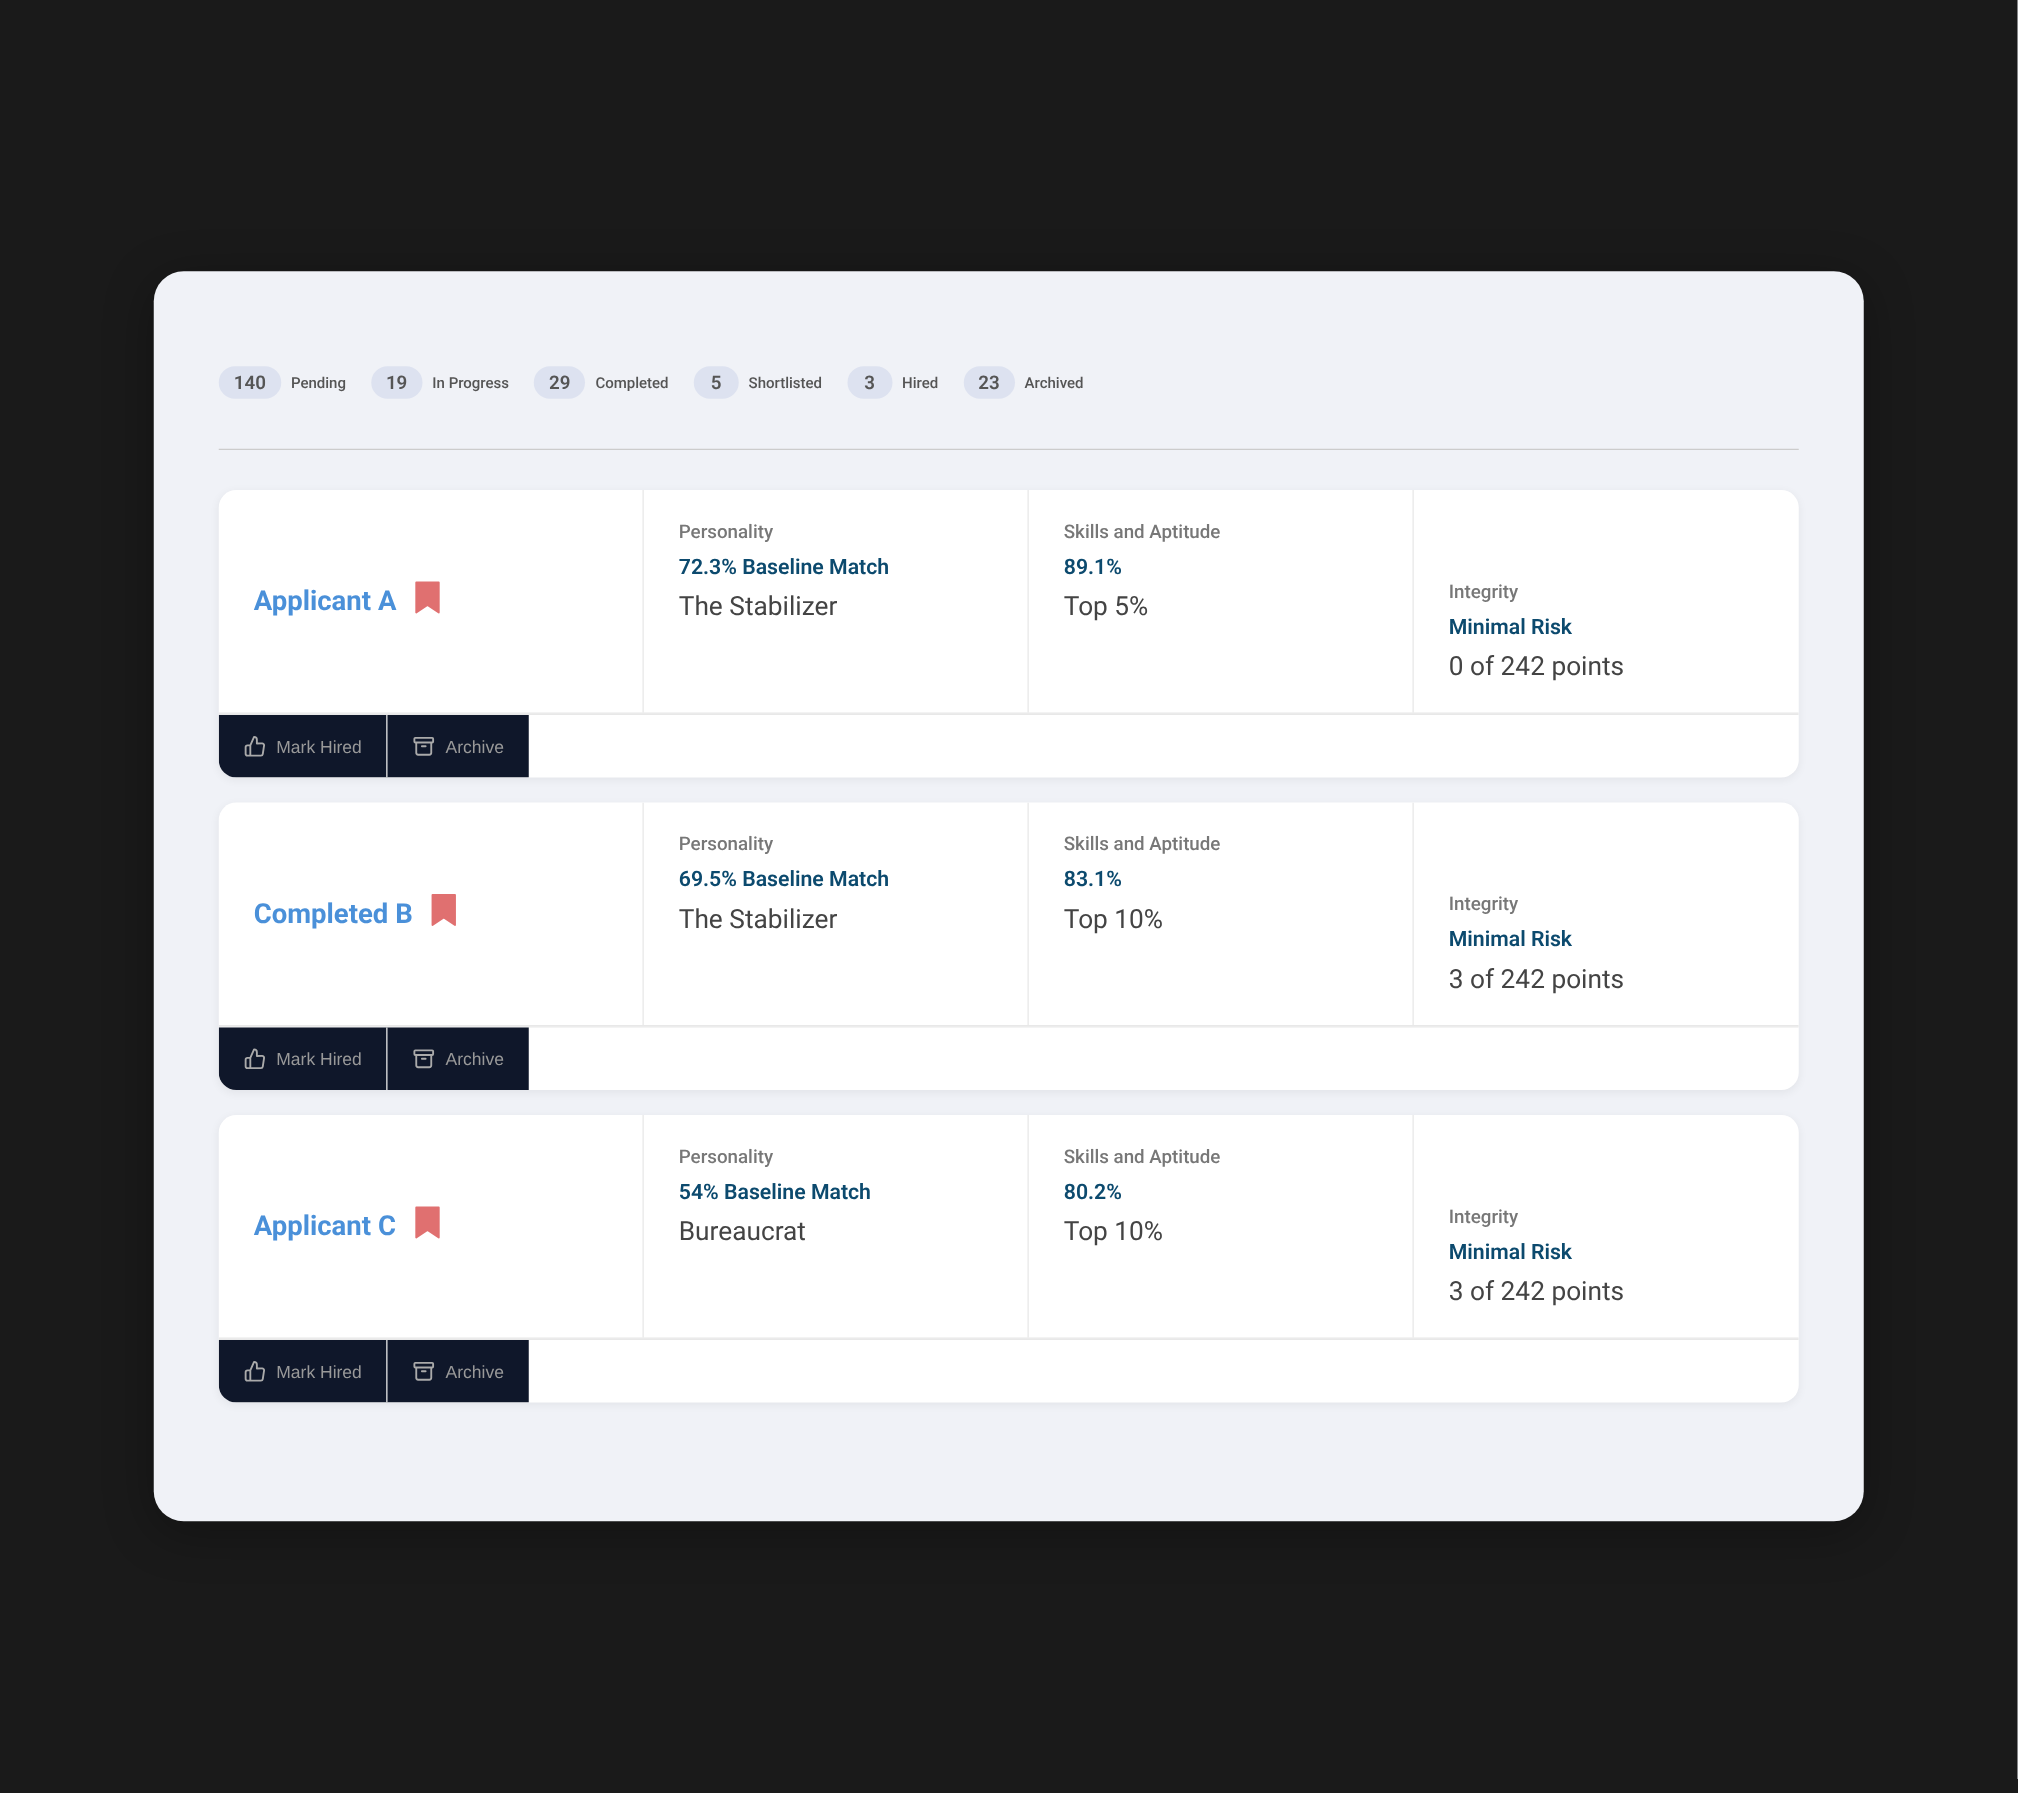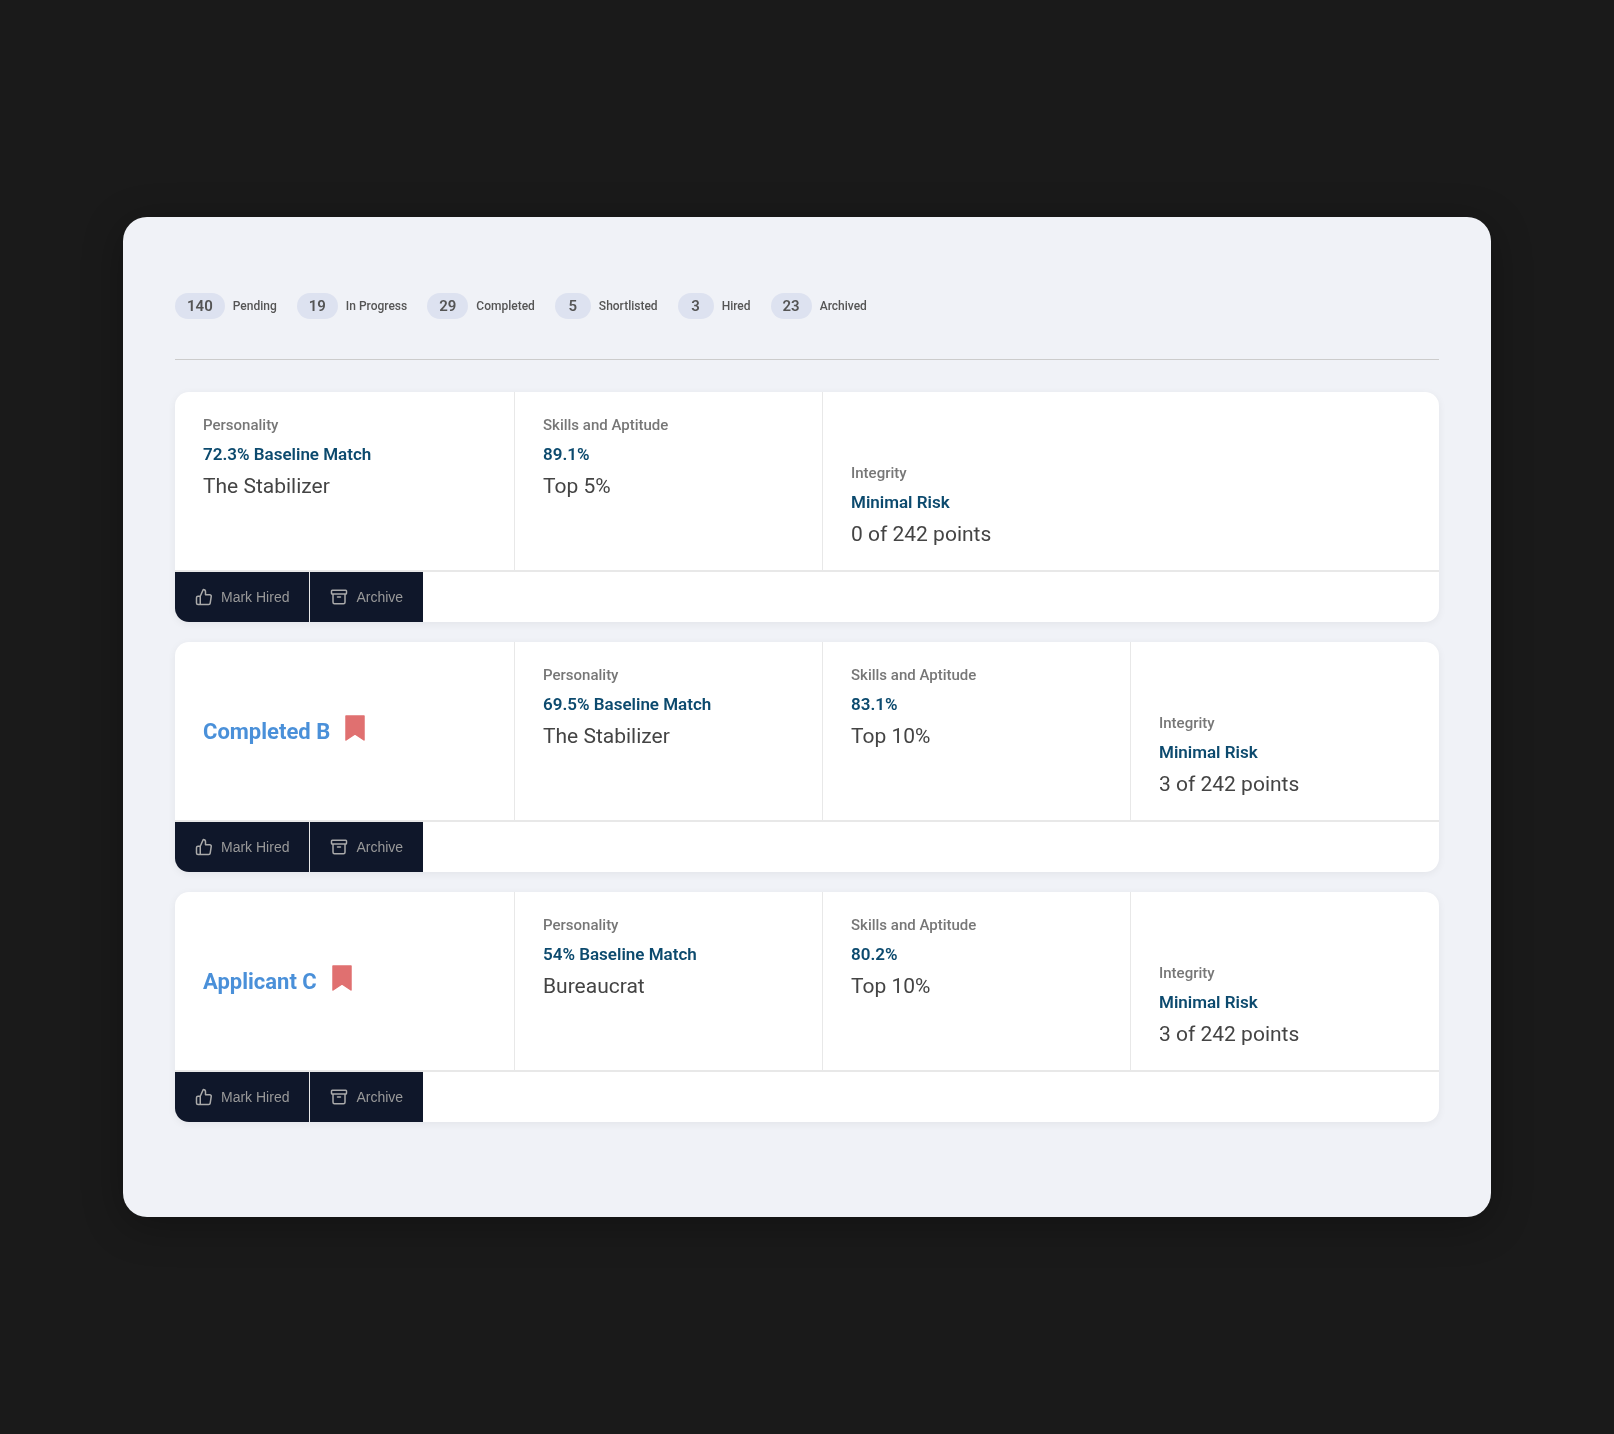--- a/index.html
+++ b/index.html
@@ -176,20 +176,28 @@
       <span class="status-label">Archived</span>
     </div>
     </div>
 
   <div class="divider"></div>
 
   <div class="applicant-list">
 
   <div class="applicant-card">
       <div class="card-top">
+        <div class="card-name-cell">
+          <span class="applicant-name">Applicant A</span>
+          <span class="bookmark-icon">
+            <svg width="22" height="28" viewBox="0 0 22 28" fill="none" xmlns="http://www.w3.org/2000/svg">
+              <path d="M2 2H20V26L11 20L2 26V2Z" fill="#e07070" stroke="#e07070" stroke-width="1.5" stroke-linejoin="round"></path>
+            </svg>
+          </span>
+        </div>
         <div class="card-data-cell">
           <div class="cell-label">Personality</div>
           <div class="cell-value-blue">72.3% Baseline Match</div>
           <div class="cell-value-sub">The Stabilizer</div>
         </div>
         <div class="card-data-cell">
           <div class="cell-label">Skills and Aptitude</div>
           <div class="cell-value-blue">89.1%</div>
           <div class="cell-value-sub">Top 5%</div>
         </div>

